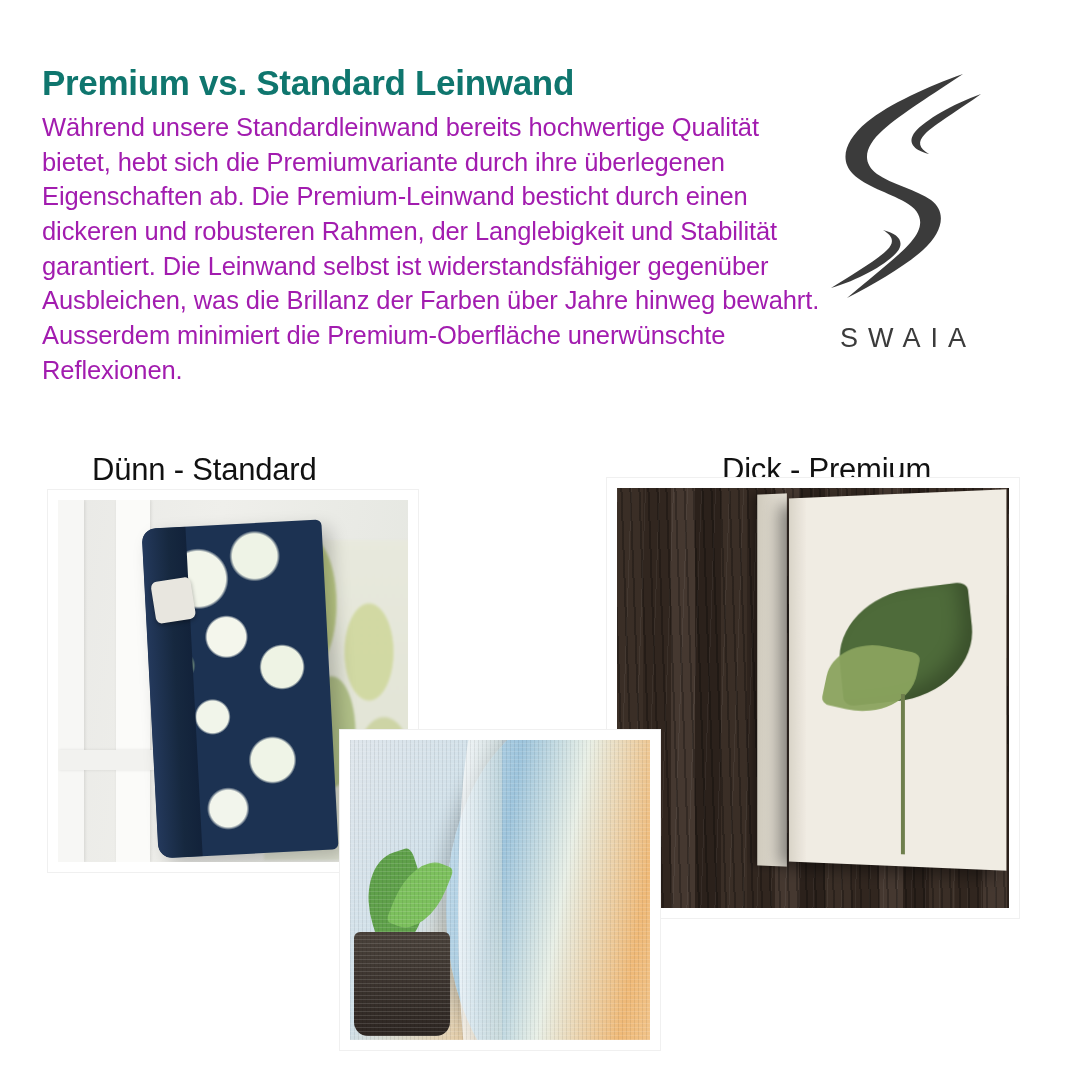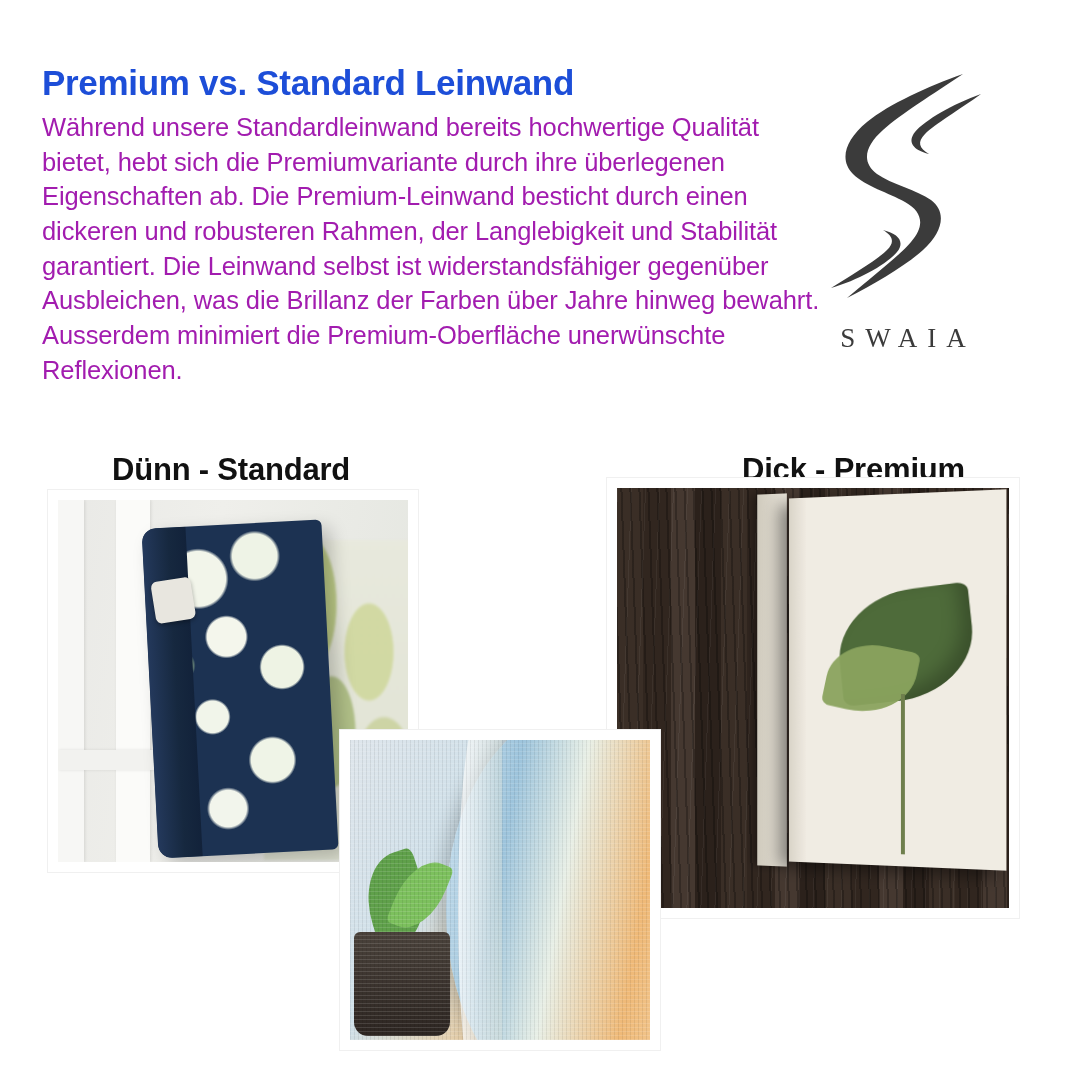--- a/index.html
+++ b/index.html
@@ -22,21 +22,21 @@
     position: absolute;
     left: 42px;
     top: 62px;
     width: 780px;
   }
   .page-title {
     font-size: 35px;
     font-weight: bold;
     letter-spacing: -0.3px;
     margin: 0 0 6px 0;
-    color: #1d4ed8;
+    color: #0f766e;
     line-height: 1.2;
   }
   .intro-text {
     font-size: 25.5px;
     line-height: 1.36;
     margin: 0;
     color: #a21caf;
     white-space: pre-line;
     letter-spacing: -0.1px;
   }
@@ -52,33 +52,32 @@
   .logo-mark {
     width: 180px;
     height: 255px;
     margin: 0 auto;
     display: block;
   }
   .logo-word {
     font-size: 27px;
     letter-spacing: 10px;
     color: #3b3b3b;
-    font-family: Liberation Serif, serif;
+    font-family: Liberation Sans, sans-serif;
     margin-top: 2px;
     padding-left: 10px;
   }
 
   
   .caption {
     position: absolute;
     font-size: 31px;
-    font-weight: bold;
+    font-weight: normal;
     color: #111111;
     letter-spacing: -0.2px;
-    margin-left: 20px;
   }
   .caption-left  { left: 92px;  top: 452px; }
   .caption-right { left: 722px; top: 452px; }
 
   
   .photo-card {
     position: absolute;
     background: #ffffff;
     padding: 10px;
     box-sizing: border-box;

